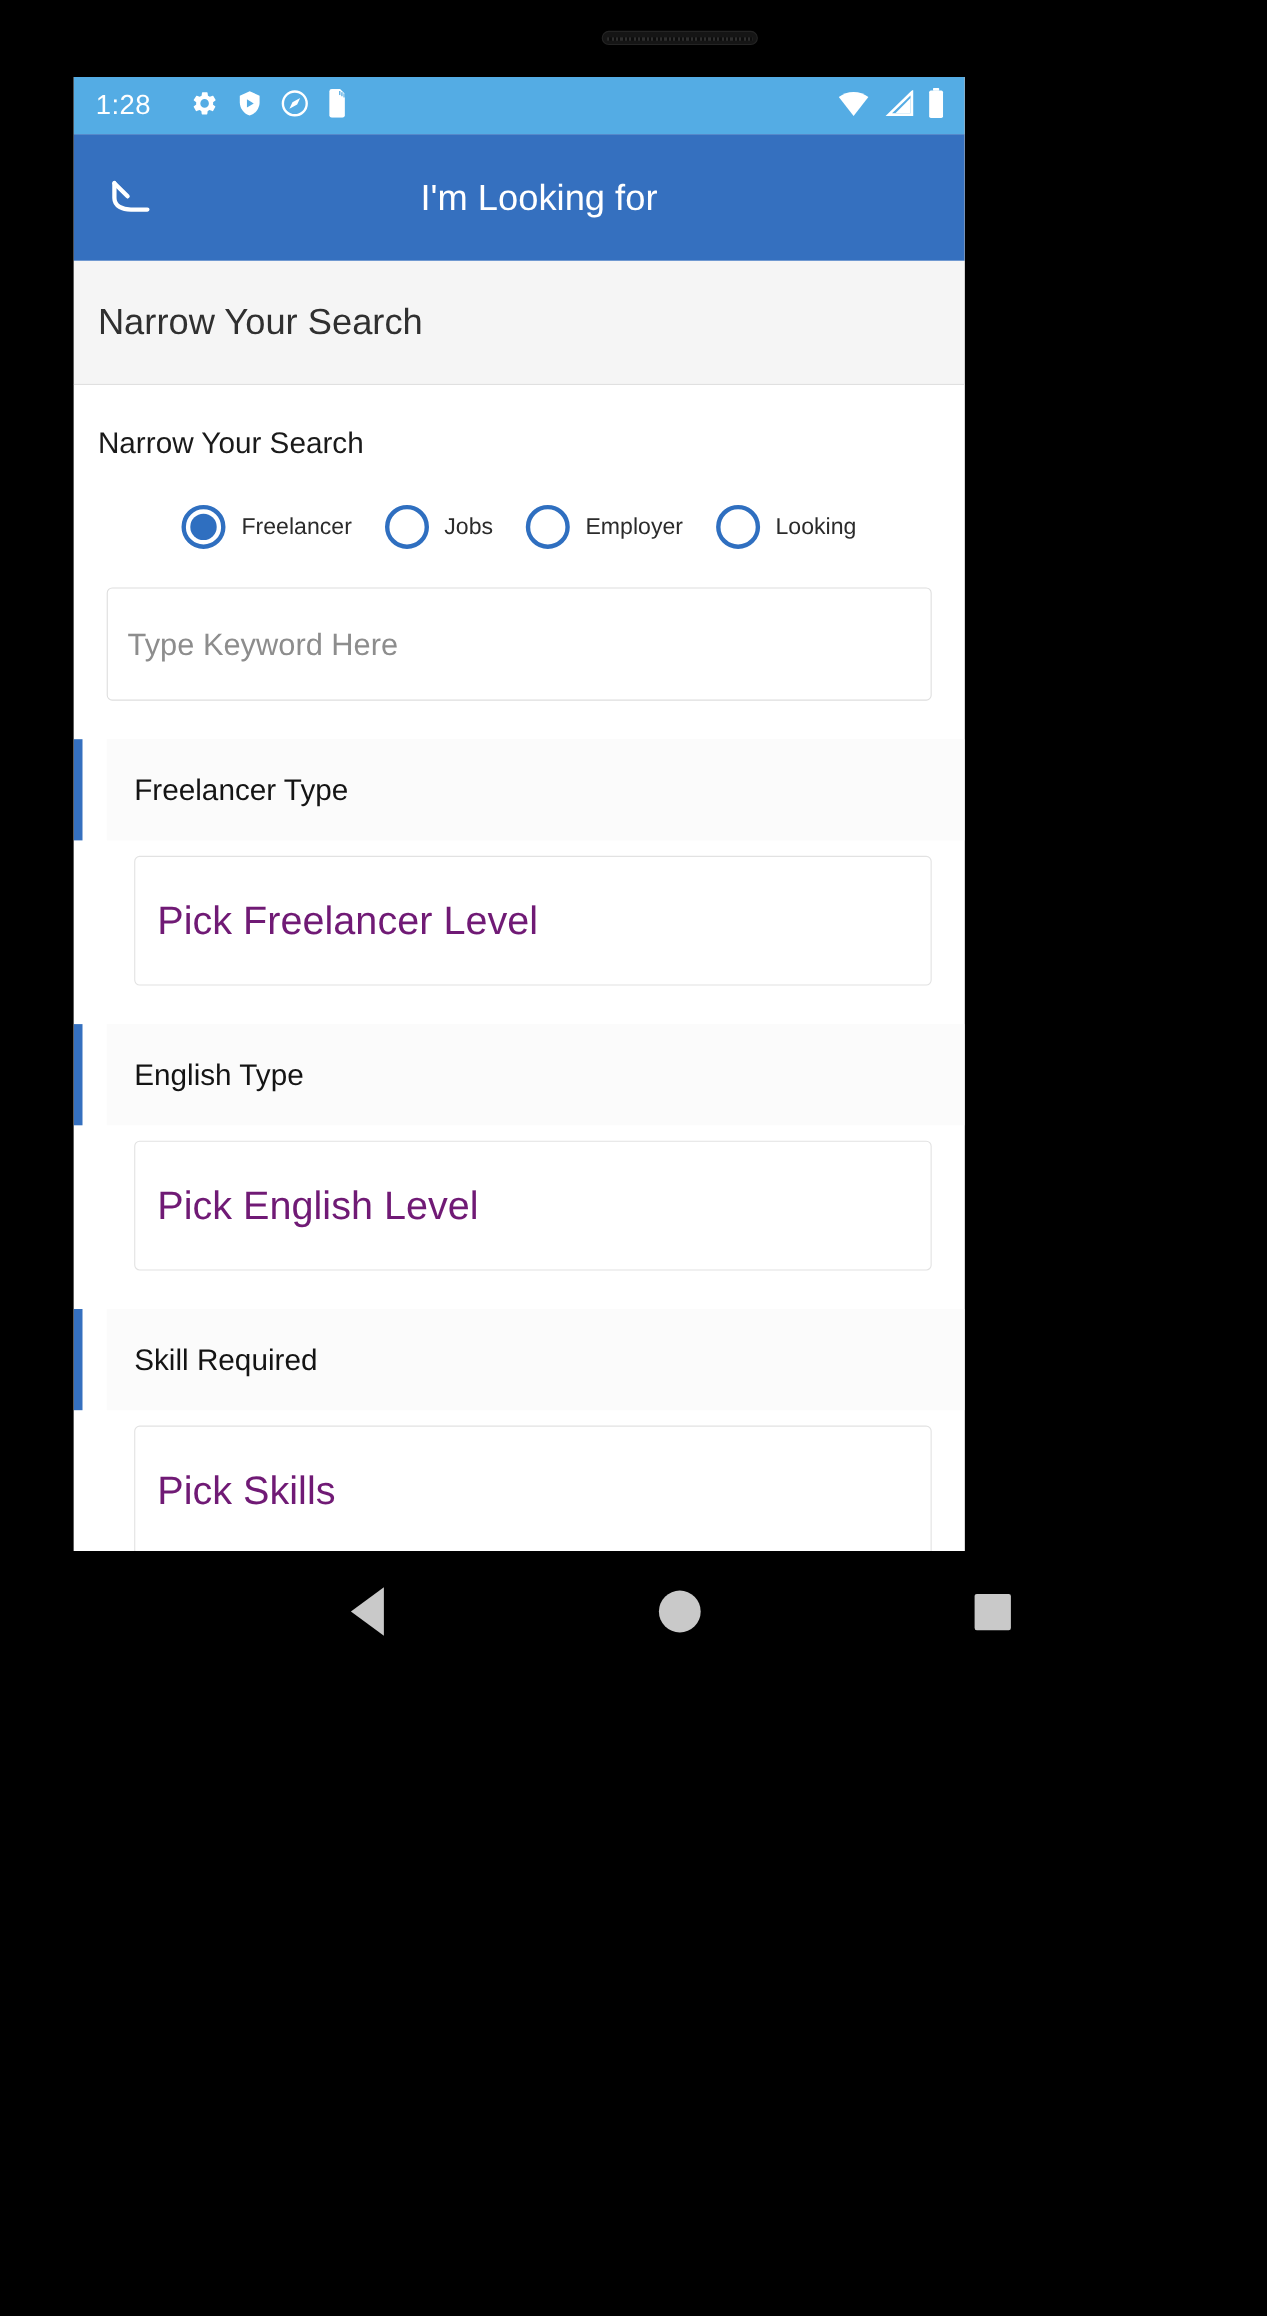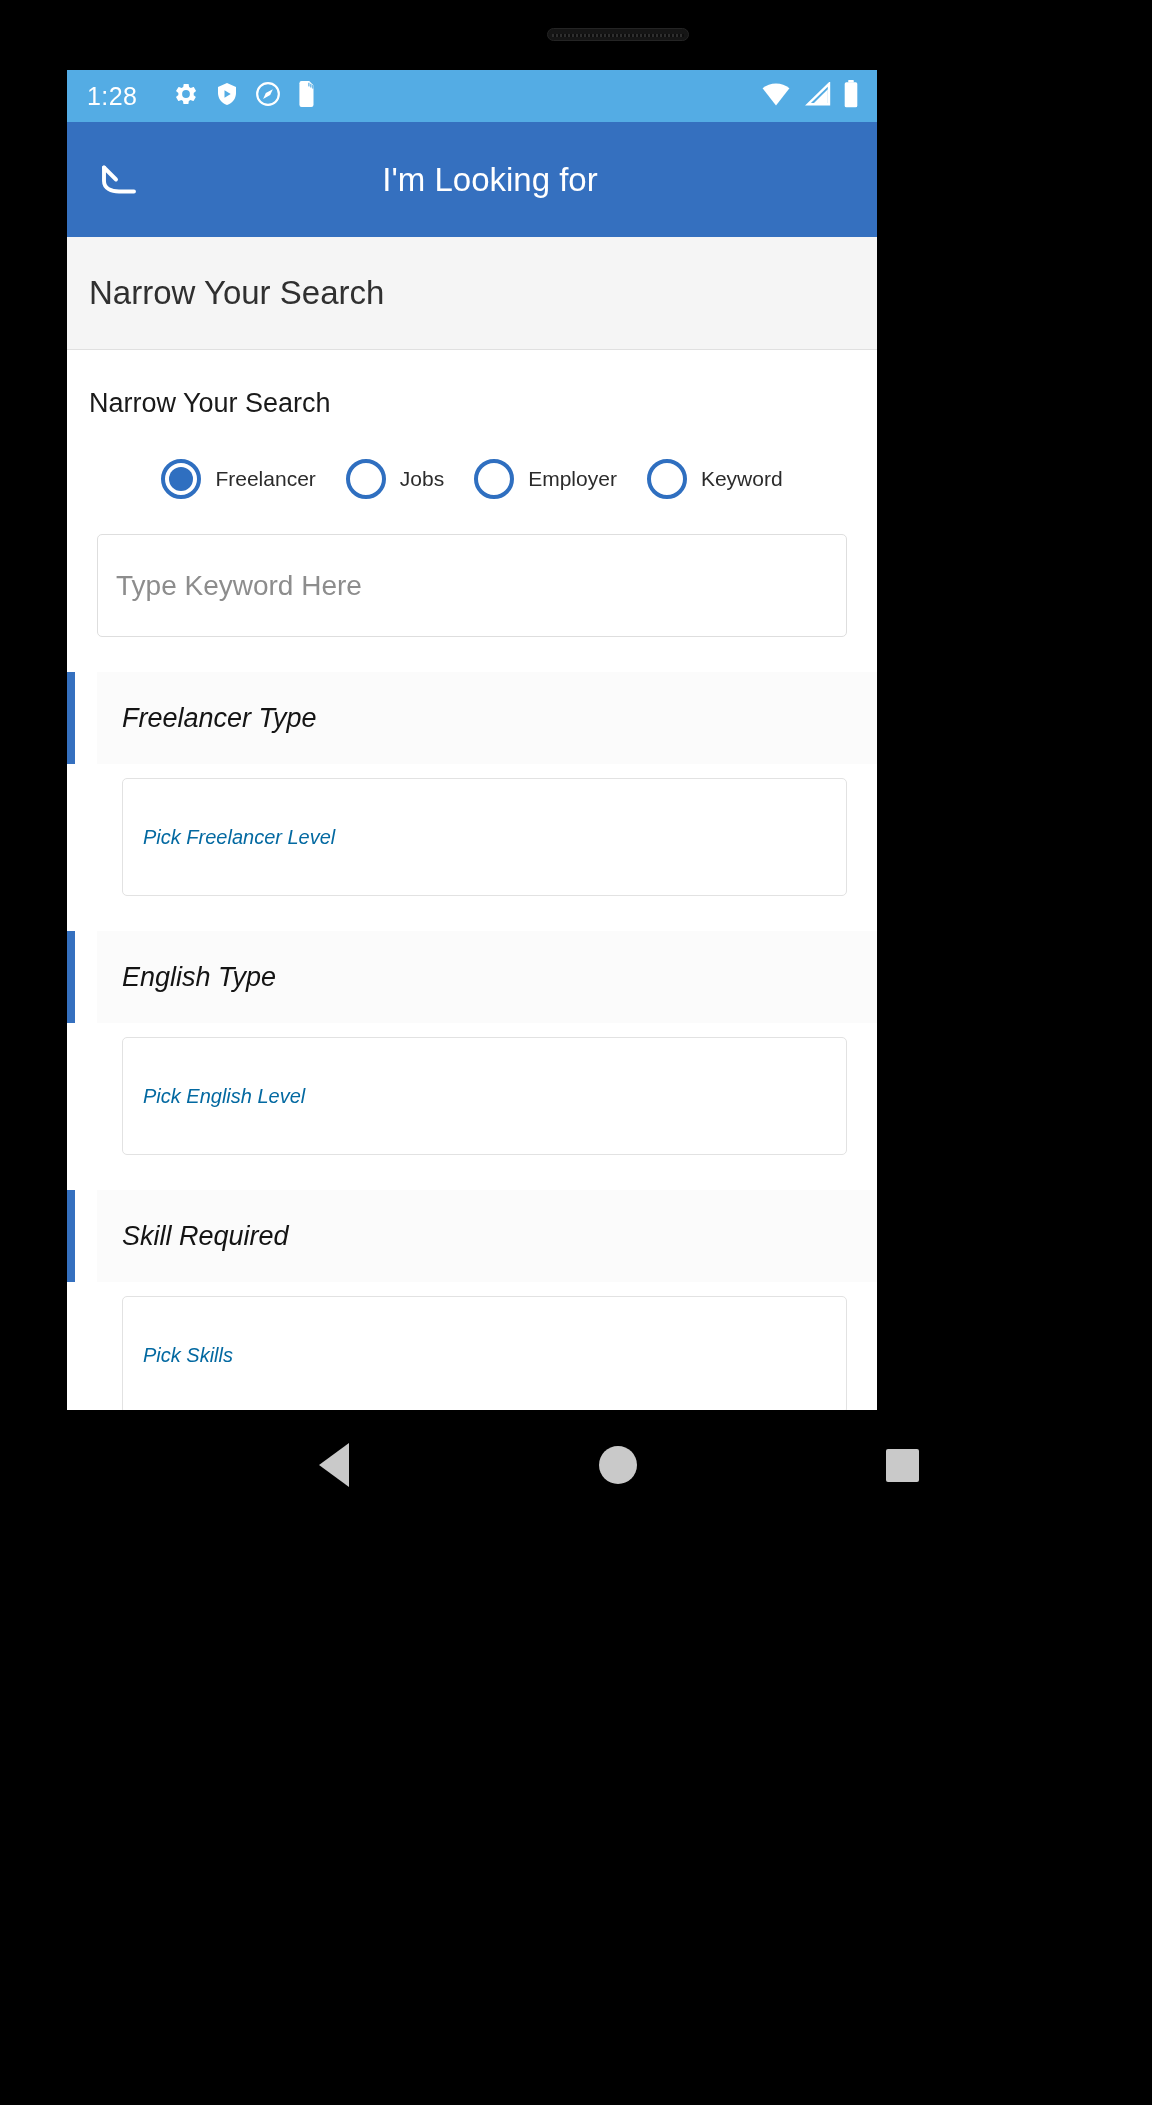--- a/index.html
+++ b/index.html
@@ -186,21 +186,21 @@
     background: #ffffff;
     font-size: 28px;
     color: #8d8d8d;
     padding: 0 18px;
     font-family: "Liberation Sans", sans-serif;
     outline: none;
   }
   .keyword-input::placeholder { color: #8d8d8d; }
 
   
-  .filter-group { margin-top: 35px; font-style: italic; }
+  .filter-group { margin-top: 35px; }
 
   .group-header {
     position: relative;
     background: #fbfbfb;
     height: 92px;
     display: flex;
     align-items: center;
     margin-left: 30px;
     padding-left: 25px;
   }
@@ -223,22 +223,22 @@
     width: 100%;
     height: 118px;
     border: 1px solid #e2e2e2;
     border-radius: 5px;
     background: #ffffff;
     display: flex;
     align-items: center;
     padding: 0 20px;
   }
   .group-select-text {
-    font-size: 20px;
-    color: #0369a1;
+    font-size: 36px;
+    color: #701a75;
   }
 
   
   .nav-bar {
     position: absolute;
     left: 0;
     top: 1410px;
     width: 1152px;
     height: 110px;
     background: #000000;
@@ -367,21 +367,21 @@
           <span class="radio-label">Jobs</span>
         </label>
 
         <label class="radio-item">
           <span class="radio-circle"></span>
           <span class="radio-label">Employer</span>
         </label>
 
         <label class="radio-item">
           <span class="radio-circle"></span>
-          <span class="radio-label">Keyword</span>
+          <span class="radio-label">Looking</span>
         </label>
 
       </div>
 
       <div class="keyword-wrap">
         <input class="keyword-input" type="text" placeholder="Type Keyword Here" style="">
       </div>
 
       <div class="filter-group">
         <div class="group-header">

